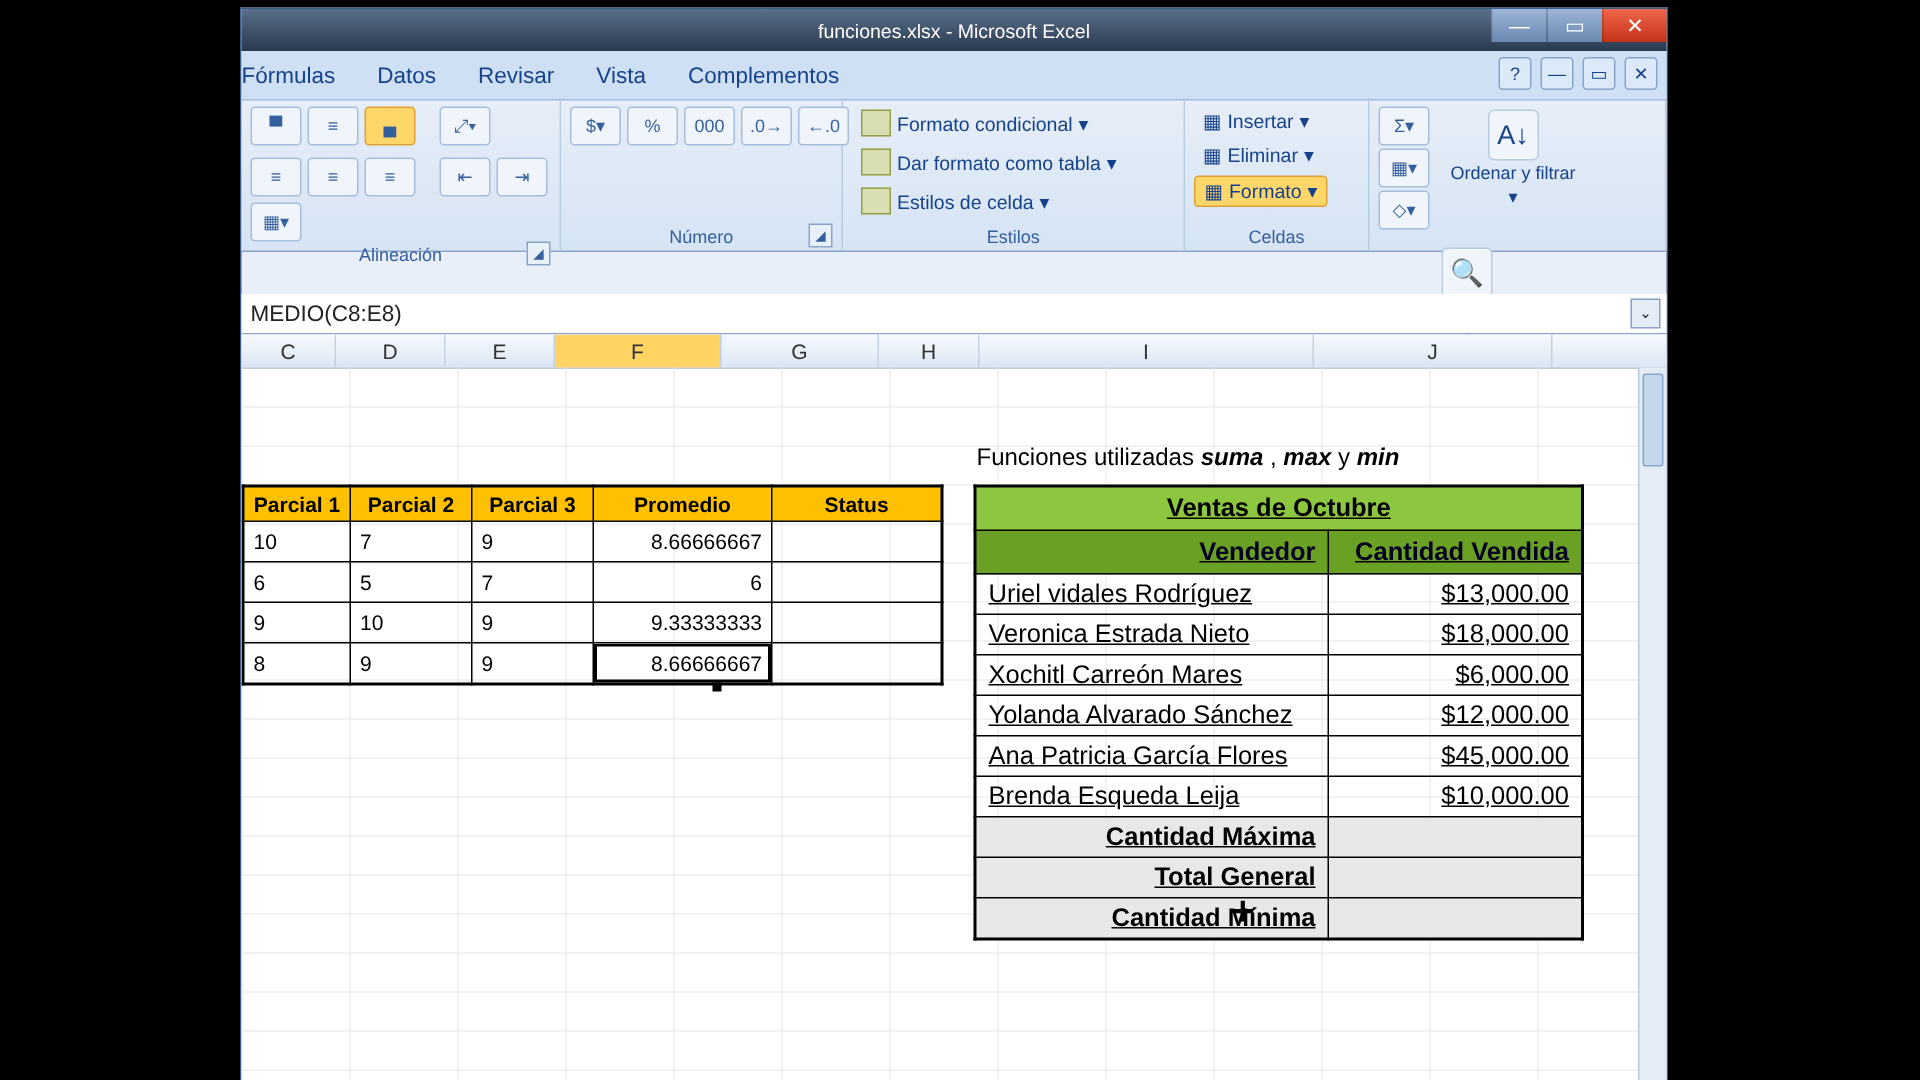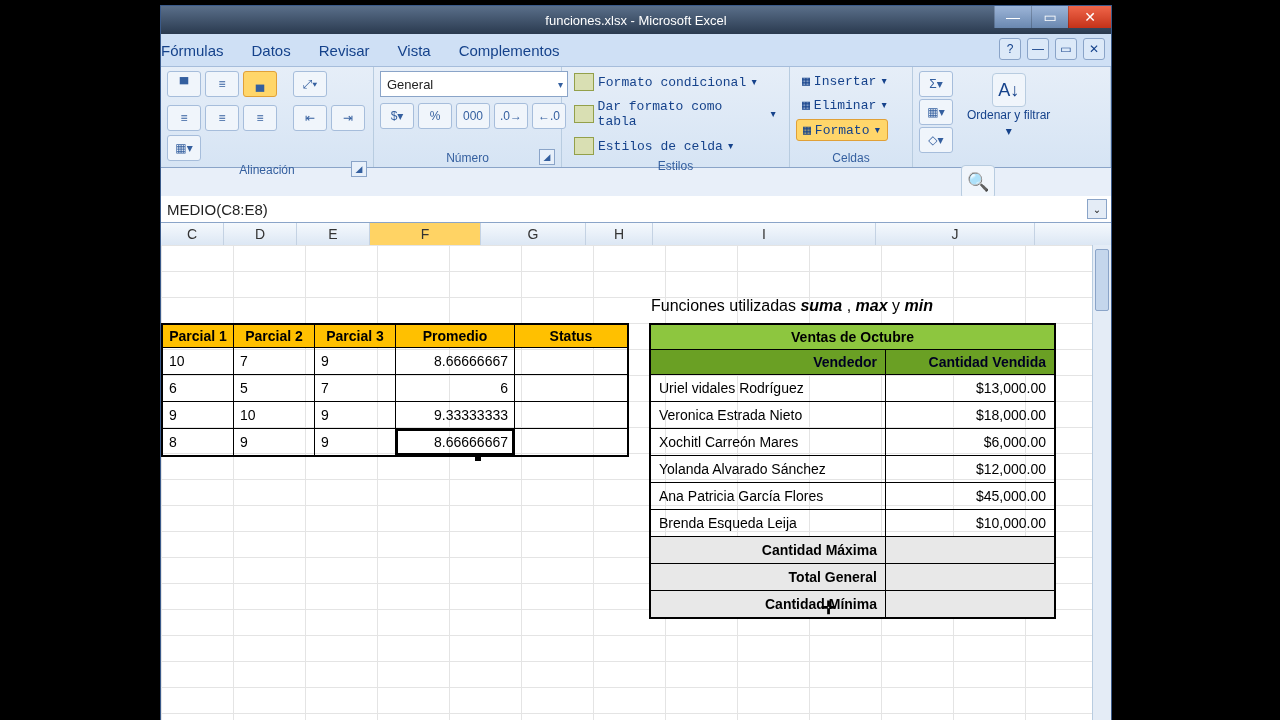--- a/index.html
+++ b/index.html
@@ -72,21 +72,21 @@
     min-width: 24px; height: 24px; border:1px solid #a6bddb; background:#f0f5fb;
     border-radius:3px; display:flex; align-items:center; justify-content:center;
     font-size: 12px; color:#345f9f; padding: 0 4px;
   }
   .rb.sel { background:#ffd66a; border-color:#e0a038; }
   .dropdown {
     width:160px; height:24px; border:1px solid #8aa4c8; background:#fff; display:flex; align-items:center;
     padding:0 20px 0 6px; position:relative; font-size:13px; color:#222;
   }
   .dropdown::after { content:"▾"; position:absolute; right:4px; color:#345f9f; font-size:10px; }
-  .styles-col { display:flex; flex-direction:column; gap:2px;font-family:Liberation Mono, monospace; }
+  .styles-col { display:flex; flex-direction:column; gap:2px; }
   .styles-col .srow { display:flex; align-items:center; gap:4px; font-size:13px; color:#15428b; padding:2px 6px; border-radius:2px;}
   .srow .sicon { width:18px; height:16px; background:#d9dfb3; border:1px solid #93a04a; }
   .cells-col .srow { padding:2px 6px; }
   .srow.format { background:#ffd66a; border:1px solid #e0a038; border-radius:3px;}
   .vert-btn { display:flex; flex-direction:column; align-items:center; gap:2px; font-size:12px; color:#15428b; padding:2px 4px;}
   .vert-btn .vicon { width:32px; height:32px; border:1px solid #b8cce0; background:#f0f5fb; border-radius:4px; display:flex;align-items:center;justify-content:center; font-size:18px;}
   .formula-bar {
     height: 26px; background:#fff; border-bottom:1px solid #8aa4c8; display:flex; align-items:center;
     font-size:15px; color:#222; padding-left:6px; position:relative;margin-top:28px;
   }
@@ -97,21 +97,21 @@
   .col-h.sel { background:#ffd364; }
   .grid { position:absolute; left:0; top:22px; right:18px; bottom:0; }
   .ptable { position:absolute; left:0; top:78px; border:2px solid #000; border-collapse:collapse; font-size:14px; }
   .ptable th { background:#ffc000; border:1px solid #000; padding:3px 6px; font-weight:bold; }
   .ptable td { border:1px solid #000; padding:3px 6px; text-align:left; height:20px; }
   .ptable td.r { text-align:right; }
   .sel-cell { box-shadow: inset 0 0 0 2px #000; }
   .fill-handle { position:absolute; width:6px; height:6px; background:#000; }
   .rtitle { position:absolute; font-size:16px; color:#000; }
   .rtitle i { font-style:italic; font-weight:bold; }
-  .vtable { position:absolute; border:2px solid #000; border-collapse:collapse; font-size:14px; }
+  .vtable { position:absolute; border:2px solid #000; border-collapse:collapse; font-size:17px;text-decoration:underline; }
   .vtable th { border:1px solid #000; padding:4px 8px; font-weight:bold; }
   .vtable th.t1 { background:#8dc63f; text-align:center; }
   .vtable th.t2 { background:#6aa024; color:#002;text-align:right; }
   .vtable td { border:1px solid #000; padding:3px 8px; height:20px; }
   .vtable td.amt { text-align:right; }
   .vtable td.lab { text-align:right; font-weight:bold; background:#e8e8e8; }
   .vtable td.labcell { background:#e8e8e8; }
   .cursor-plus { position:absolute; font-size:18px; font-weight:bold; color:#000; pointer-events:none; }
   .vscroll { position:absolute; right:0; top:22px; bottom:0; width:18px; background:#e4ecf6; border-left:1px solid #b8cce0; }
   .vscroll .thumb { position:absolute; left:2px; right:2px; top:4px; height:60px; background:#c4d6ec; border:1px solid #8aa4c8; border-radius:2px; }
@@ -160,23 +160,20 @@
         <div style="width:8px"></div>
         <div class="rb">⇤</div>
         <div class="rb">⇥</div>
         <div class="rb">▦▾</div>
       </div>
       <div class="label"><span>Alineación</span><span class="dlaunch">◢</span></div>
     </div>
 
     <div class="rgroup" style="width:175px">
       <div class="body" style="flex-direction:column; gap:6px;">
-        <div class="dropdown">
-            <span>General</span>
-          </div>
         <div style="display:flex; gap:4px;">
           <div class="rb">$▾</div>
           <div class="rb">%</div>
           <div class="rb">000</div>
           <div class="rb">.0→</div>
           <div class="rb">←.0</div>
         </div>
       </div>
       <div class="label"><span>Número</span><span class="dlaunch">◢</span></div>
     </div>

